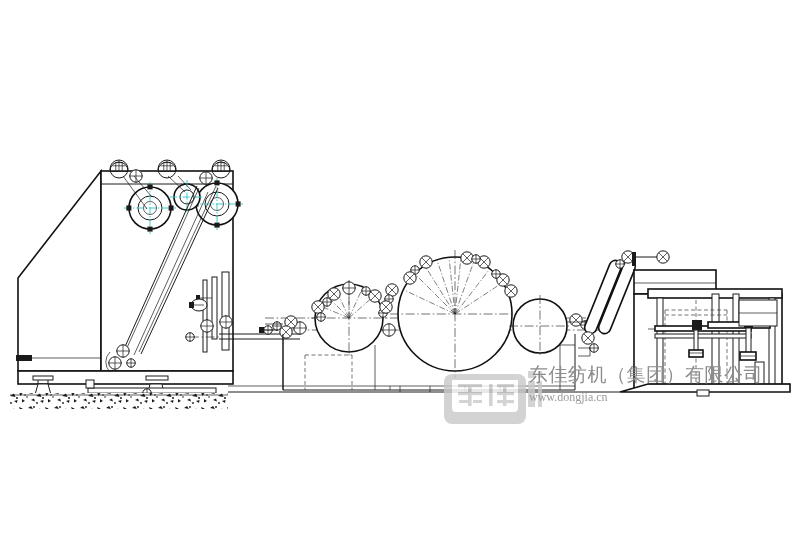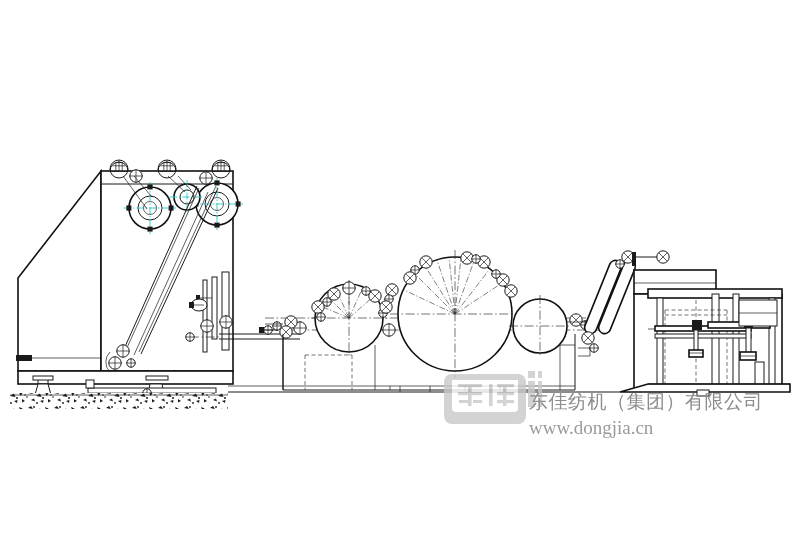--- a/index.html
+++ b/index.html
@@ -41,40 +41,40 @@
   .hidden-ln { fill: none; stroke: #3a3a3a; stroke-width: 0.7;
                stroke-dasharray: 4 2.5; }
   .radial    { fill: none; stroke: #2e2e2e; stroke-width: 0.6;
                stroke-dasharray: 6 2 1.2 2; }
   
   .wm-logo-outer { fill: #c9c9c9; }
   .wm-logo-inner { fill: #ffffff; }
   #watermark-block {
     position: absolute;
     left: 443px;
-    top: 381px;
+    top: 354px;
     width: 357px;
     height: 70px;
     pointer-events: none;
   }
   .wm-cn {
     position: absolute;
     left: 86px;
     top: 8px;
     font-size: 19px;
     letter-spacing: 0.5px;
     color: #8c8c8c;
     font-family: "DejaVu Sans", sans-serif;
     white-space: nowrap;
   }
   .wm-url {
     position: absolute;
     left: 86px;
     top: 36px;
-    font-size: 19px;
+    font-size: 12px;
     color: #9a9a9a;
     font-family: "Liberation Serif", serif;
     white-space: nowrap;
   }
 </style>
 </head>
 <body>
 
 <div id="drawing-root">
 

